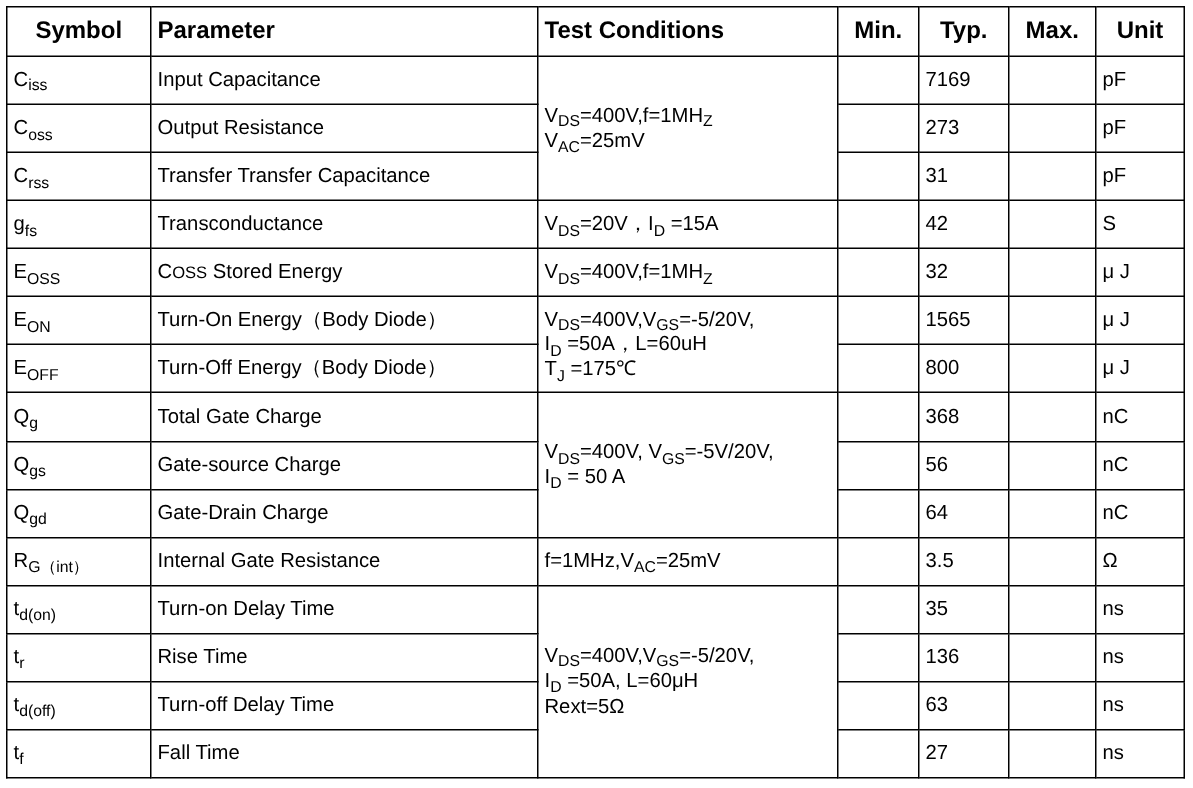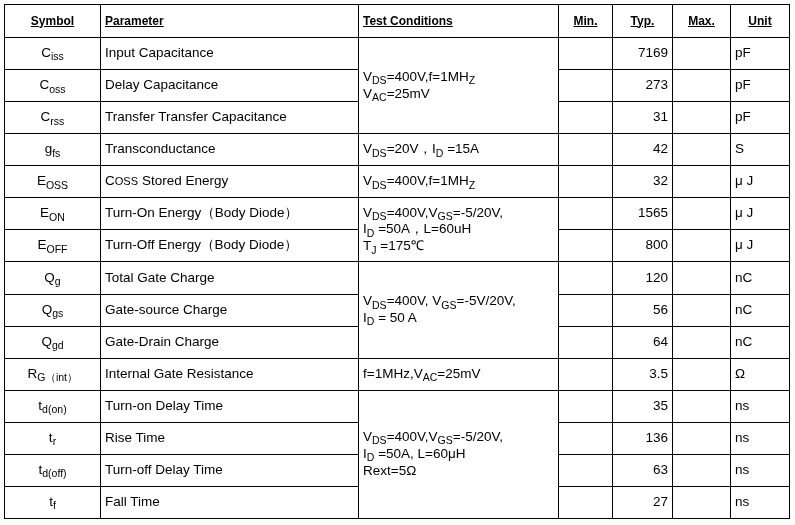--- a/index.html
+++ b/index.html
@@ -37,31 +37,30 @@
 
   table.spec th, table.spec td {
     border: 1px solid #000;
     font-size: 13.5px;
     line-height: 1.25;
     padding: 2px 4px;
     vertical-align: middle;
   }
   table.spec thead th {
     font-weight: bold;
-    font-size: 12px;
+    font-size: 16px;
     height: 28px;
-    text-decoration: underline;
   }
   th.h-symbol, th.h-min, th.h-typ, th.h-max, th.h-unit { text-align: center; }
   th.h-param, th.h-test { text-align: left; padding-left: 10px; }
 
-  td.symbol { text-align: center; white-space: nowrap; }
+  td.symbol { text-align: left; white-space: nowrap; }
   td.param  { text-align: left; padding-left: 10px; }
   td.test   { text-align: left; padding-left: 8px; line-height: 1.55; }
-  td.num    { text-align: right; margin-top: 32px; }
+  td.num    { text-align: left; margin-top: 32px; }
   td.unit   { text-align: left; }
 
   tbody tr { height: 31px; }
 
   sub {
     font-size: 0.72em;
     vertical-align: baseline;
     position: relative;
     top: 0.32em;
     line-height: 0;
@@ -103,21 +102,21 @@
             <span class="tline">V<sub class="smcap">DS</sub>=400V,f=1MH<sub class="smcap">Z</sub></span>
             <span class="tline">V<sub class="smcap">AC</sub>=25mV</span>
           </td>
           <td class="num"></td>
           <td class="num">7169</td>
           <td class="num"></td>
           <td class="unit">pF</td>
         </tr>
         <tr>
           <td class="symbol">C<sub class="smcap">oss</sub></td>
-          <td class="param">Delay Capacitance</td>
+          <td class="param">Output Resistance</td>
           <td class="num"></td>
           <td class="num">273</td>
           <td class="num"></td>
           <td class="unit">pF</td>
         </tr>
         <tr>
           <td class="symbol">C<sub class="smcap">rss</sub></td>
           <td class="param">Transfer Transfer Capacitance</td>
           <td class="num"></td>
           <td class="num">31</td>
@@ -168,21 +167,21 @@
           <td class="unit">μ J</td>
         </tr>
         <tr>
           <td class="symbol">Q<sub class="smcap">g</sub></td>
           <td class="param">Total Gate Charge</td>
           <td class="test" rowspan="3">
             <span class="tline">V<sub class="smcap">DS</sub>=400V, V<sub class="smcap">GS</sub>=-5V/20V,</span>
             <span class="tline">I<sub class="smcap">D</sub> = 50 A</span>
           </td>
           <td class="num"></td>
-          <td class="num">120</td>
+          <td class="num">368</td>
           <td class="num"></td>
           <td class="unit">nC</td>
         </tr>
         <tr>
           <td class="symbol">Q<sub class="smcap">gs</sub></td>
           <td class="param">Gate-source Charge</td>
           <td class="num"></td>
           <td class="num">56</td>
           <td class="num"></td>
           <td class="unit">nC</td>

